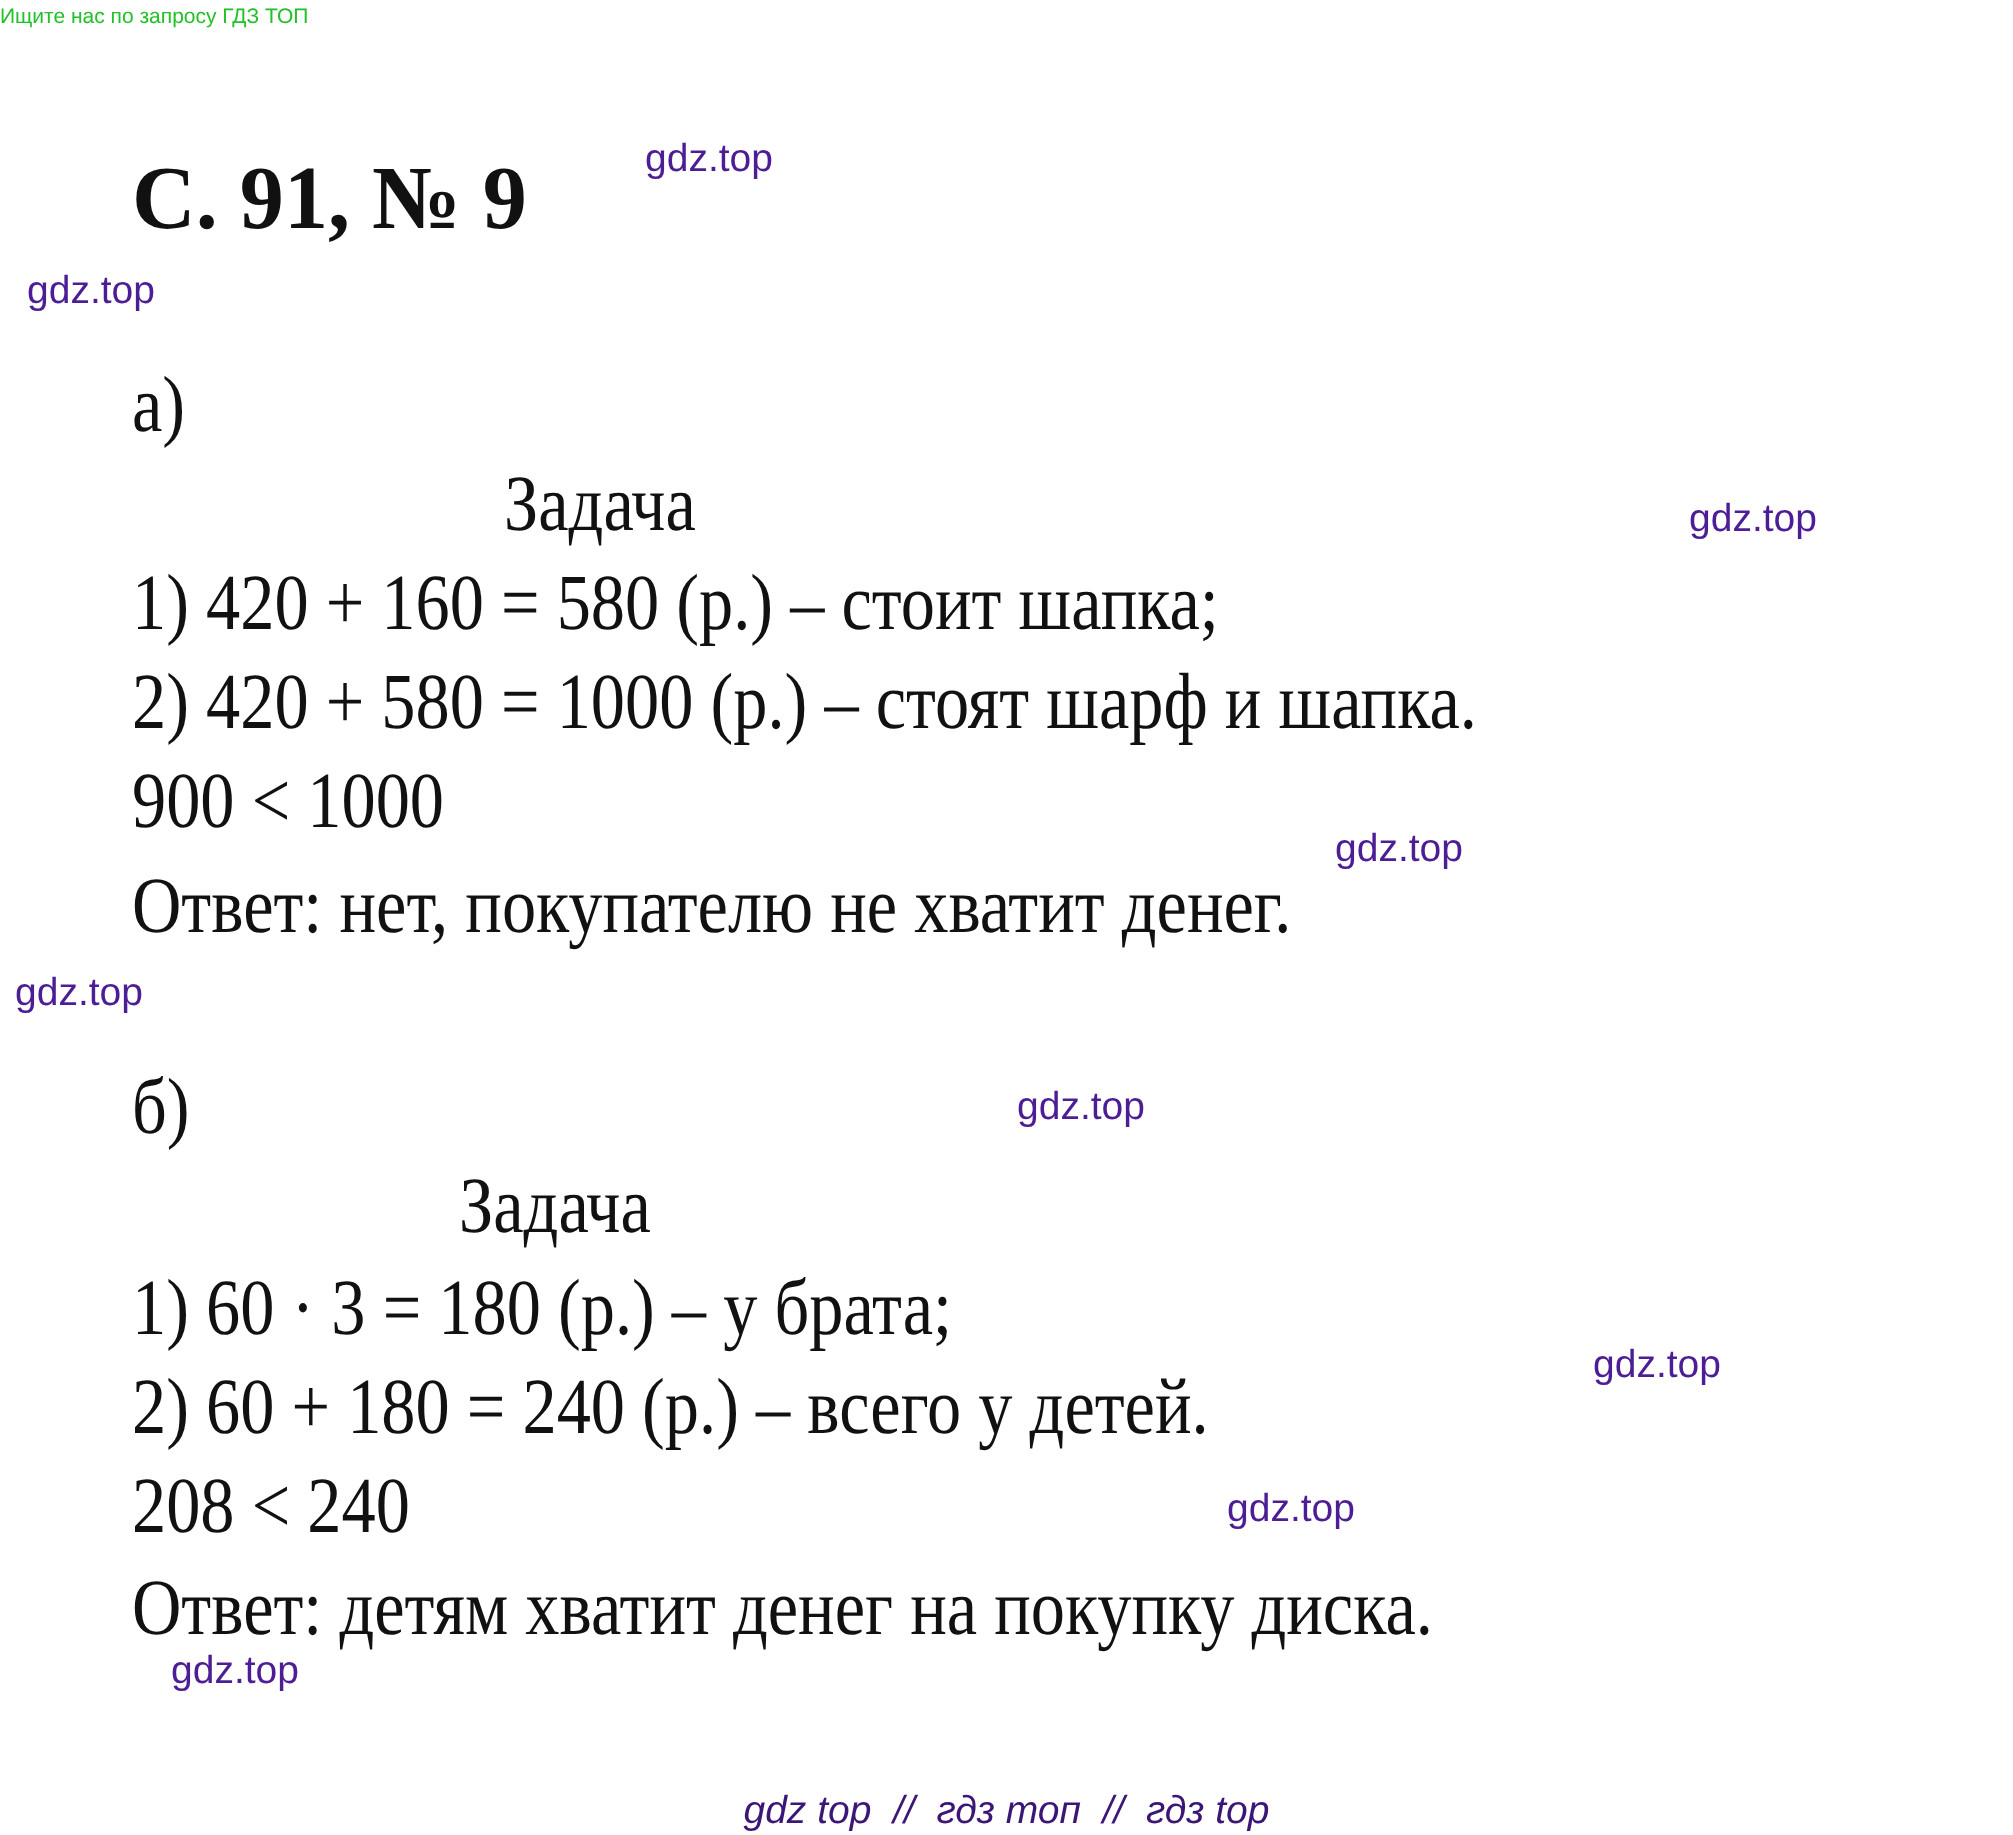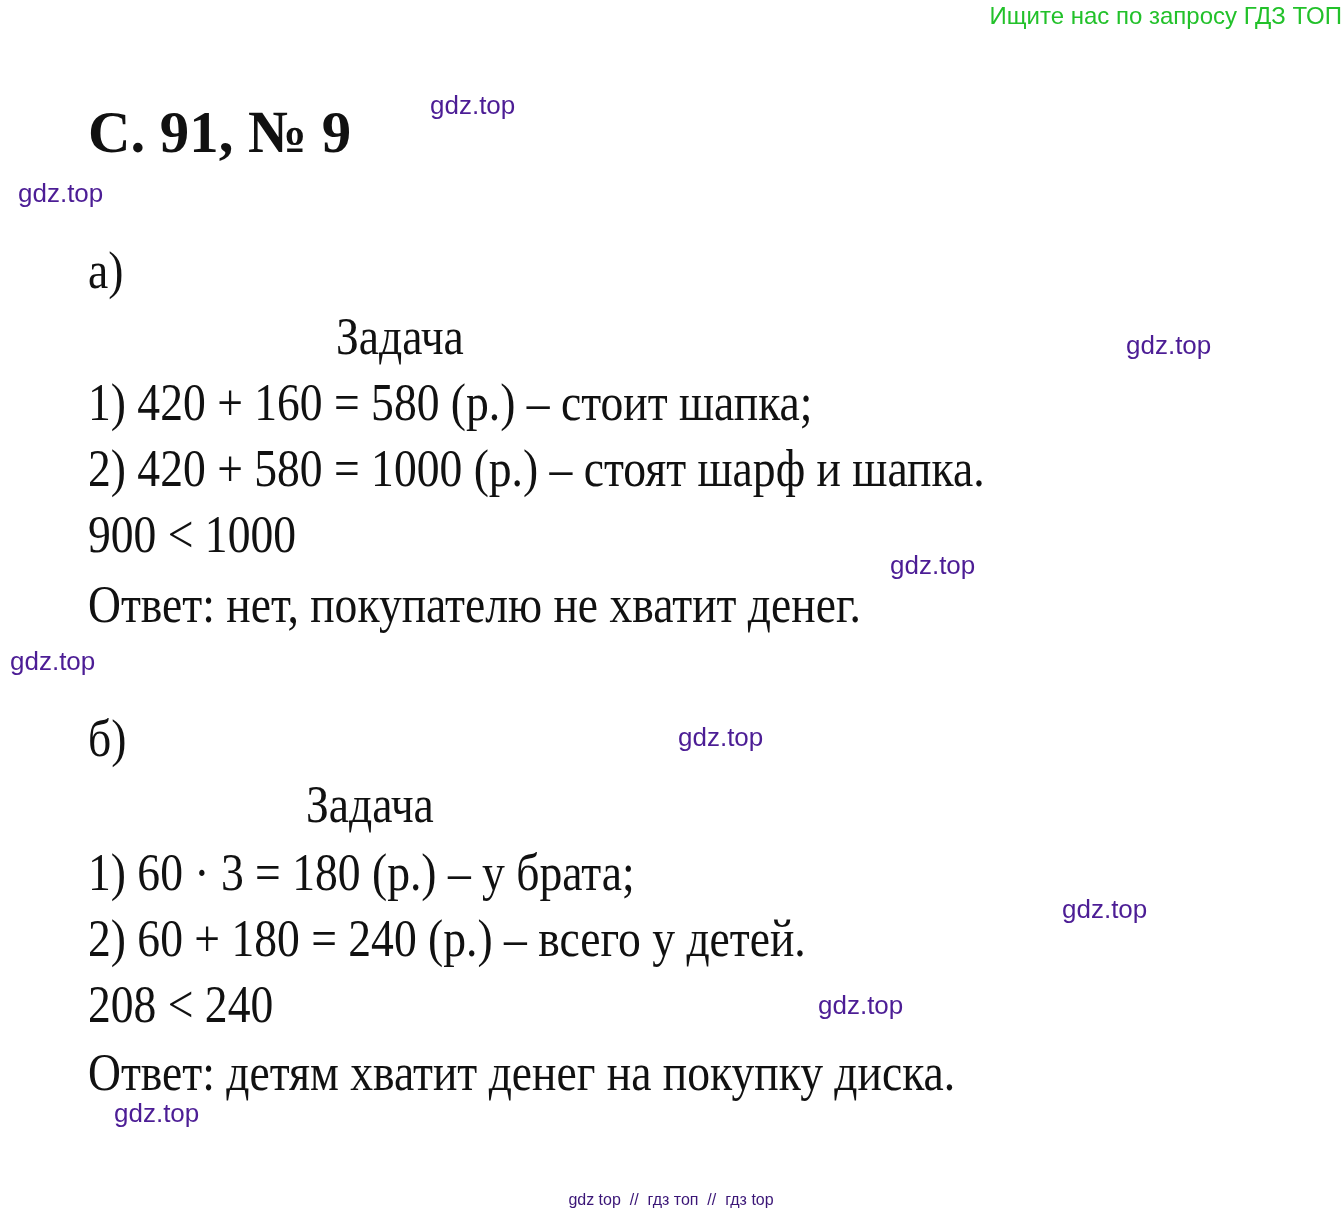--- a/index.html
+++ b/index.html
@@ -1,22 +1,22 @@
 <!DOCTYPE html>
 <html><head>
   <meta charset="utf-8">
   <style>
     html, body { margin:0; padding:0; background:#ffffff; }
     body { width:1342px; height:1223px; position:relative; overflow:hidden; }
     .abs { position:absolute; white-space:nowrap; }
-    .banner { font-family:"Liberation Sans", sans-serif; font-size:24px; color:#22c12a; left:0; width:1342px; text-align:right; top:2px; }
+    .banner { font-family:"Liberation Sans", sans-serif; font-size:14px; color:#22c12a; left:0; width:1342px; text-align:left; top:2px; }
     .title { font-family:"Liberation Serif", serif; font-weight:bold; font-size:60px; color:#111; left:88px; top:98px; transform:scaleX(0.98); transform-origin:left top; }
     .wm { font-family:"Liberation Sans", sans-serif; font-size:26px; color:#4c1d95; }
     .body { font-family:"Liberation Serif", serif; font-size:53px; color:#111; transform:scaleX(0.86); transform-origin:left top; line-height:1; }
-    .footer { font-family:"Liberation Sans", sans-serif; font-size:16px; color:#3b1677; left:0; width:1342px; text-align:center; top:1191px; }
+    .footer { font-family:"Liberation Sans", sans-serif; font-size:26px; color:#3b1677; left:0; width:1342px; text-align:center; top:1191px;font-style:italic; }
   </style>
 </head>
 <body>
 
 <div class="abs banner">Ищите нас по запросу ГДЗ ТОП</div>
 
 <div class="abs title">С. 91, № 9</div>
 
 <div class="abs wm" style="left:430px;top:90px;">gdz.top</div>
 <div class="abs wm" style="left:18px;top:178px;">gdz.top</div>

